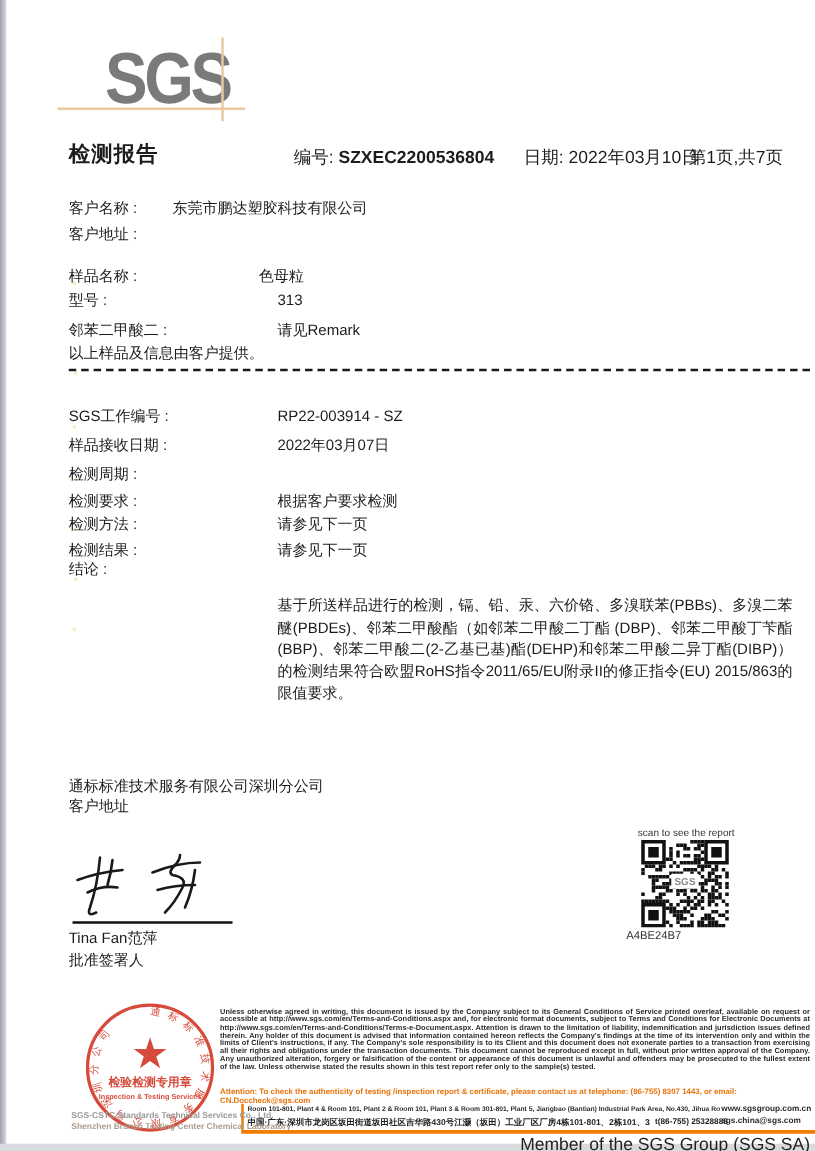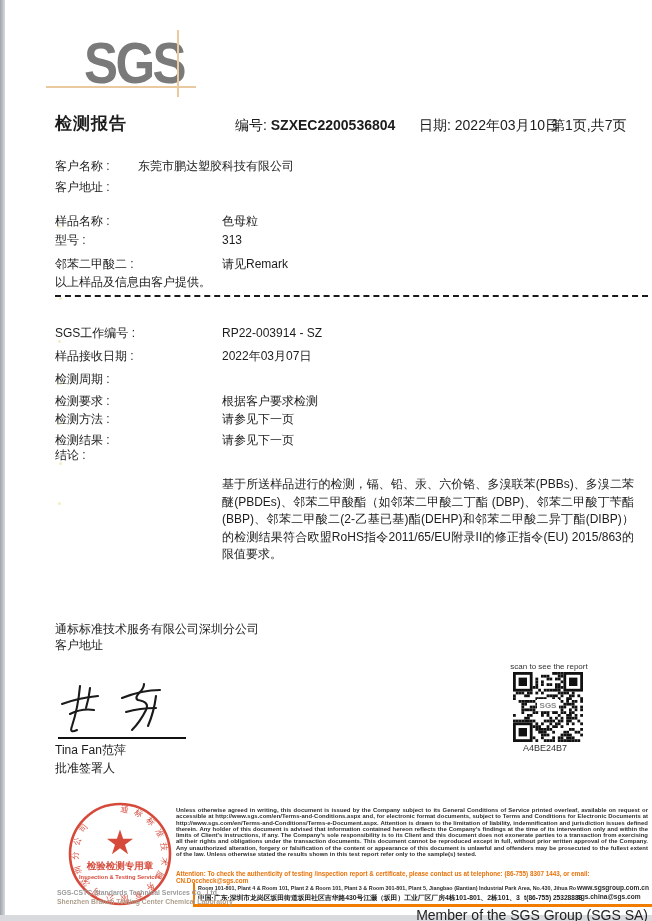--- a/index.html
+++ b/index.html
@@ -23,21 +23,21 @@
   
   .lbl,.val{font-size:12px;line-height:14px;white-space:nowrap;}
   .dashes{left:55px;top:295px;width:593px;border-top:2px dashed #1a1a1a;height:0;}
   
   .concl{left:222px;top:446px;width:412px;font-size:12px;line-height:17.5px;text-align:justify;margin-top:30px;}
   
   .sig-svg{left:56px;top:678px;}
   .sig-line{left:58px;top:737px;width:128px;height:2px;background:#111;}
   
   .qr-caption{left:494px;top:662px;width:110px;text-align:center;font-size:8px;color:#333;}
-  .qr-code-label{left:490px;top:743px;width:110px;text-align:center;font-size:9px;color:#333;}
+  .qr-code-label{left:468px;top:743px;width:110px;text-align:center;font-size:9px;color:#333;}
   
   .disclaimer{left:176px;top:807px;width:472px;font-size:5.9px;line-height:6.25px;
               text-align:justify;color:#2c2c2c;font-weight:bold;letter-spacing:.05px;}
   .attention{left:176px;top:870px;width:472px;font-size:6.3px;line-height:7px;font-weight:bold;color:#e8730a;}
   .addr-en{left:198px;top:885px;width:378px;font-size:5.4px;line-height:6px;color:#2c2c2c;white-space:nowrap;overflow:hidden;font-weight:bold;}
   .website{left:577px;top:884px;font-size:6.6px;color:#2c2c2c;font-weight:bold;}
   .addr-cn{left:198px;top:893px;width:322px;font-size:6.8px;color:#1c1c1c;white-space:nowrap;overflow:hidden;font-weight:bold;}
   .phone{left:524px;top:894px;font-size:6.6px;color:#1c1c1c;font-weight:bold;}
   .email{left:577px;top:893px;font-size:6.6px;color:#2c2c2c;font-weight:bold;}
   .v-orange{left:193px;top:883px;width:2px;height:22px;background:#f07c00;}
@@ -76,21 +76,21 @@
     <span>日期:</span>
     <span>2022年03月10日</span>
   </div>
   <div class="abs h-meta" style="left:551px">第1页,共7页</div>
 
   <div class="abs lbl" style="left:55px;top:159px">客户名称 :</div>
   <div class="abs val" style="left:138px;top:159px">东莞市鹏达塑胶科技有限公司</div>
   <div class="abs lbl" style="left:55px;top:180px">客户地址 :</div>
 
   <div class="abs lbl" style="left:55px;top:214px">样品名称 :</div>
-  <div class="abs val" style="left:222px;top:214px">色母粒</div>
+  <div class="abs val" style="left:207px;top:214px">色母粒</div>
   <div class="abs lbl" style="left:55px;top:233px">型号 :</div>
   <div class="abs val" style="left:222px;top:233px">313</div>
   <div class="abs lbl" style="left:55px;top:257px">邻苯二甲酸二 :</div>
   <div class="abs val" style="left:222px;top:257px">请见Remark</div>
   <div class="abs lbl" style="left:55px;top:275px">以上样品及信息由客户提供。</div>
 
   <div class="abs dashes"></div>
 
   <div class="abs lbl" style="left:55px;top:326px">SGS工作编号 :</div>
   <div class="abs val" style="left:222px;top:326px">RP22-003914 - SZ</div>

